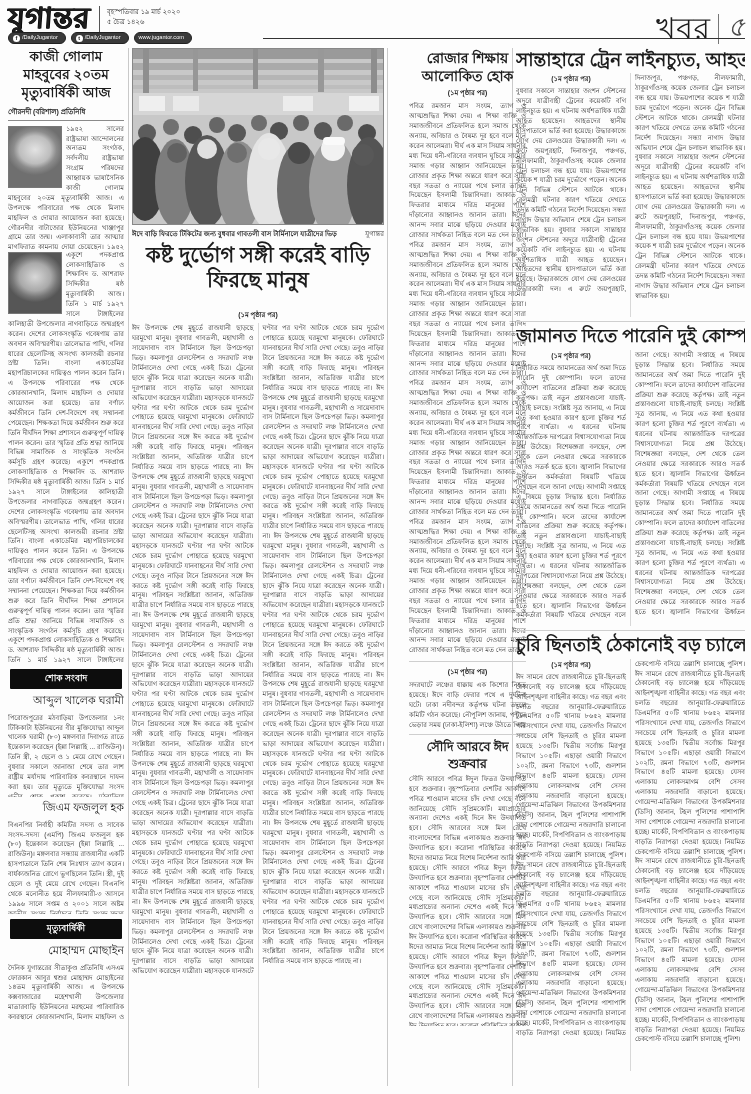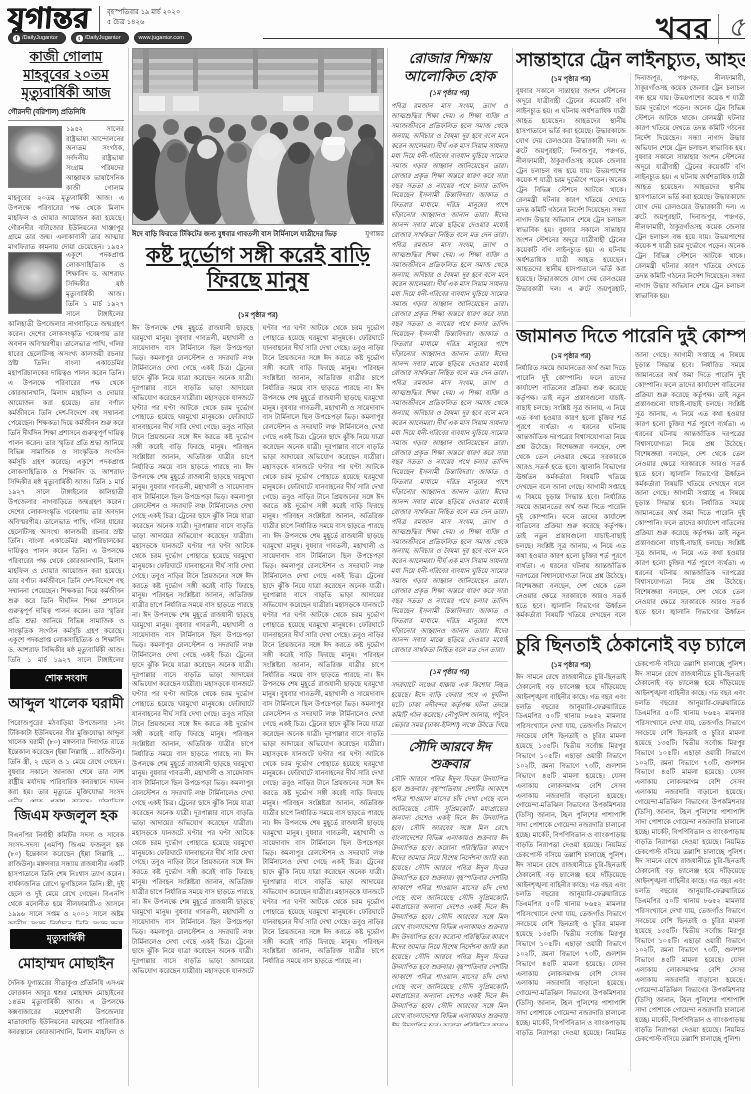--- a/index.html
+++ b/index.html
@@ -11,50 +11,50 @@
   .logo{font-size:29px;font-weight:bold;letter-spacing:.5px;line-height:1;transform:skewX(-4deg);
         text-shadow:.6px 0 #000, -.6px 0 #000;}
   .m-div{width:1px;height:26px;background:#555;margin:2px 7px 0 9px;}
   .dates{font-size:6.8px;line-height:1.45;color:#222;padding-top:3px;}
   .badges{position:absolute;left:0;top:28px;display:flex;gap:5px;}
   .badge{display:flex;align-items:center;gap:2px;background:#3a3a3a;color:#fff;border-radius:7px;
          font-size:5.6px;padding:1.5px 7px 1.5px 4px;line-height:1;border:1px solid #222;}
   .badge .bico{display:inline-block;width:7px;height:7px;border-radius:50%;background:#fff;color:#222;
          font-size:5.5px;font-weight:bold;text-align:center;line-height:7px;}
   .m-right{position:absolute;right:0;top:2px;display:flex;align-items:center;}
-  .section-name{font-size:30px;font-weight:bold;line-height:1;letter-spacing:.5px;margin-left:28px;}
+  .section-name{font-size:30px;font-weight:normal;line-height:1;letter-spacing:.5px;margin-left:28px;}
   .sec-div{width:1px;height:30px;background:#777;margin:0 8px;}
   .page-num{font-size:27px;color:#4a4a4a;font-family:"Liberation Serif","DejaVu Serif",serif;font-style:italic;}
   .header-rule{position:absolute;left:263px;right:6px;top:38px;border-top:1.2px solid #333;}
   
   .vrule{position:absolute;top:48px;bottom:8px;width:0;border-left:1px solid #c9c9c9;}
   
   .body-txt{font-size:6.6px;line-height:1.5;text-align:justify;color:#2a2a2a;overflow:hidden;}
   .continued{font-size:6.8px;font-weight:bold;text-align:center;margin:1px 0 2px;}
   .divline{border:0;border-top:1px solid #cfcfcf;margin:4px 0;}
   
   .col1{position:absolute;left:8px;top:48px;width:116px;height:1040px;overflow:hidden;}
-  .c1-head{font-size:13.5px;font-weight:bold;text-align:center;line-height:1.35;margin:0 0 3px;text-decoration:underline;}
+  .c1-head{font-size:13.5px;font-weight:bold;text-align:center;line-height:1.35;margin:0 0 3px;}
   .byline{font-size:7px;font-weight:bold;border-bottom:1px solid #8a8a8a;padding-bottom:2px;margin-bottom:3px;}
   .portrait{float:left;width:52px;height:60px;margin:2px 4px 2px 0;border:1px solid #777;
             background:radial-gradient(ellipse 55% 42% at 50% 38%, #e3e3e3 0%, #bdbdbd 55%, #8c8c8c 75%, #6f6f6f 100%);}
   .portrait2{background:radial-gradient(ellipse 55% 42% at 50% 40%, #d8d8d8 0%, #a9a9a9 55%, #787878 78%, #565656 100%);}
   .banner{background:#0d0d0d;color:#fff;font-size:9px;font-weight:bold;text-align:center;
           padding:2.5px 0;margin:5px 2px 3px;border-radius:1px;}
-  .subhead{font-size:14px;font-weight:bold;text-align:center;margin:2px 0 2px;}
+  .subhead{font-size:11px;font-weight:normal;text-align:right;margin:2px 0 2px;}
   
   .pstory{position:absolute;left:132px;top:48px;width:252px;height:1040px;overflow:hidden;}
   .photo{position:relative;width:252px;height:177px;border:1px solid #888;box-sizing:border-box;background:#cfcfcf;overflow:hidden;}
   .caption{display:flex;justify-content:space-between;align-items:baseline;font-size:6.8px;margin:3px 0 1px;}
   .caption .cap-t{font-weight:bold;}
   .caption .cap-c{color:#333;}
-  .ps-head{font-size:21px;font-weight:bold;text-align:center;line-height:1.2;margin:2px 0 17px;text-decoration:underline;}
+  .ps-head{font-size:21px;font-weight:bold;text-align:center;line-height:1.2;margin:2px 0 17px;}
   .ps-body{height:806px;column-count:2;column-gap:9px;column-rule:1px solid #d8d8d8;margin-top:2px;}
   
-  .col4{position:absolute;left:391px;top:48px;width:117px;height:1040px;overflow:hidden;font-style:italic;}
+  .col4{position:absolute;left:409px;top:48px;width:117px;height:1040px;overflow:hidden;}
   .c4-head{font-size:14px;font-weight:bold;text-align:center;line-height:1.3;margin:1px 0 2px;}
   .c4-head.small{font-size:12.5px;}
   
   .rsec{position:absolute;left:516px;top:48px;width:229px;height:1040px;overflow:hidden;}
   .r-head{font-size:18.5px;font-weight:bold;text-align:center;line-height:1.15;margin:1px 0 3px;white-space:nowrap;}
   .r-head.h2{font-size:18px;}
   .r-body{column-count:2;column-gap:9px;column-rule:1px solid #d8d8d8;}
   .rb1{height:244px;} .rb2{height:276px;} .rb3{height:412px;}
   .c4b1{height:556px;} .c4b2{height:50px;} .c4b3{height:252px;}
   .c1b1{height:126px;} .c1b2{height:414px;} .c1b3{height:84px;} .c1b4{height:94px;} .c1b5{height:58px;}

